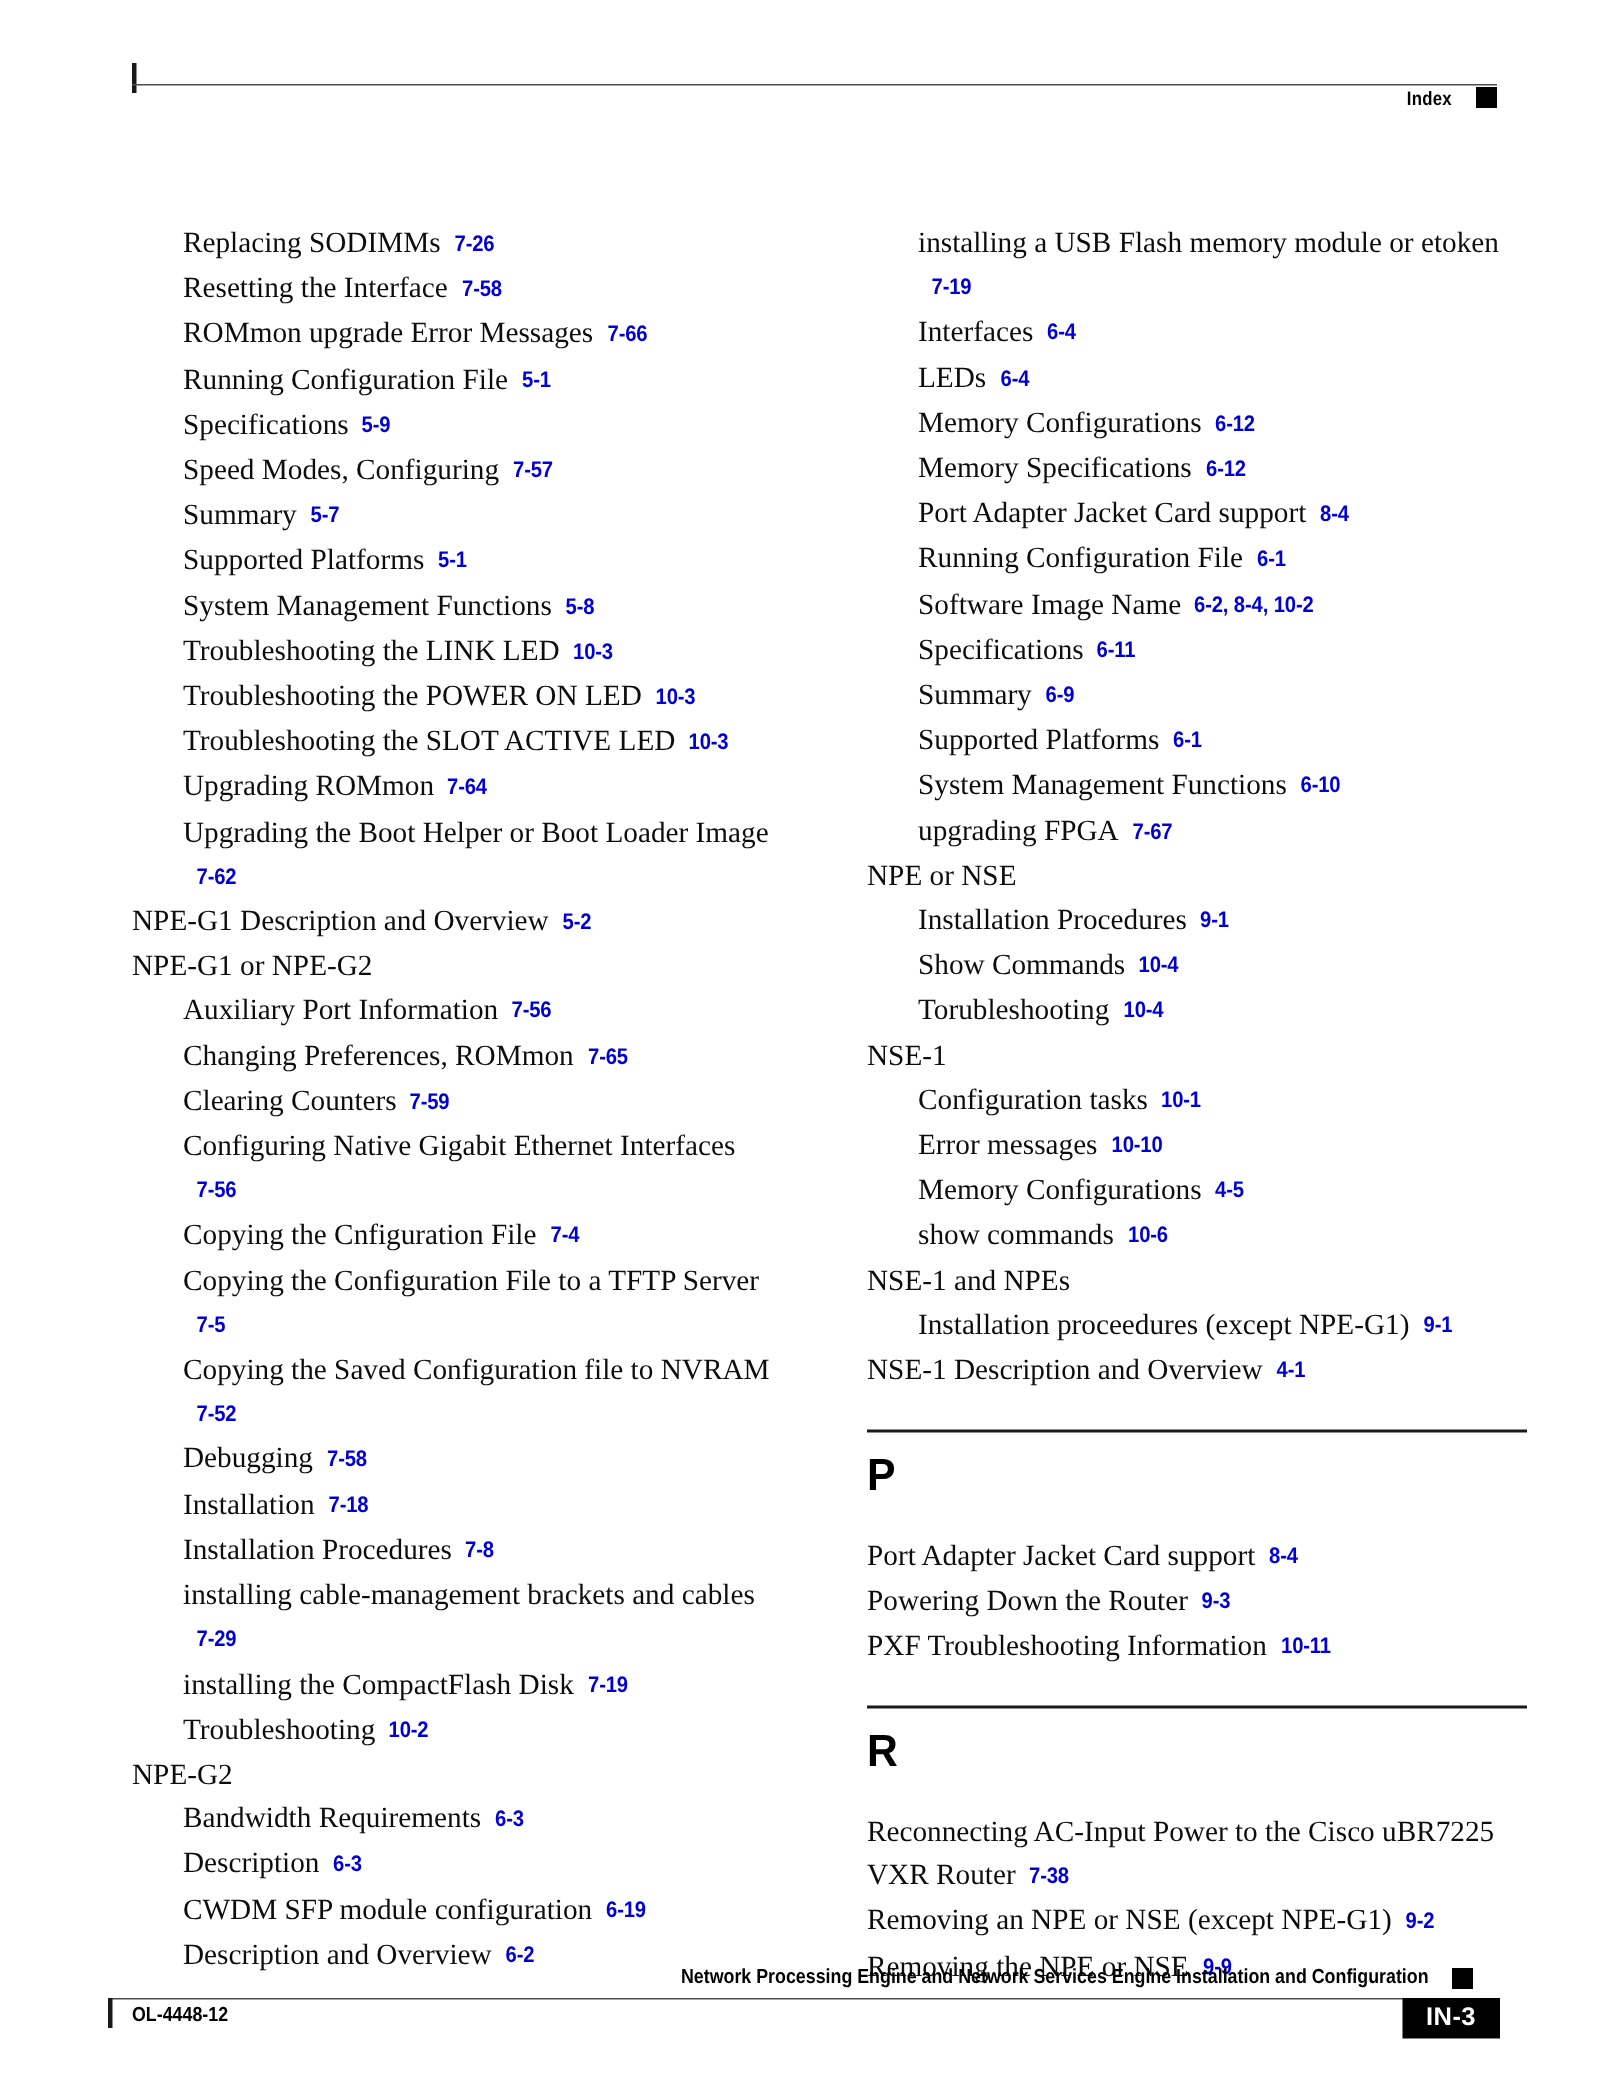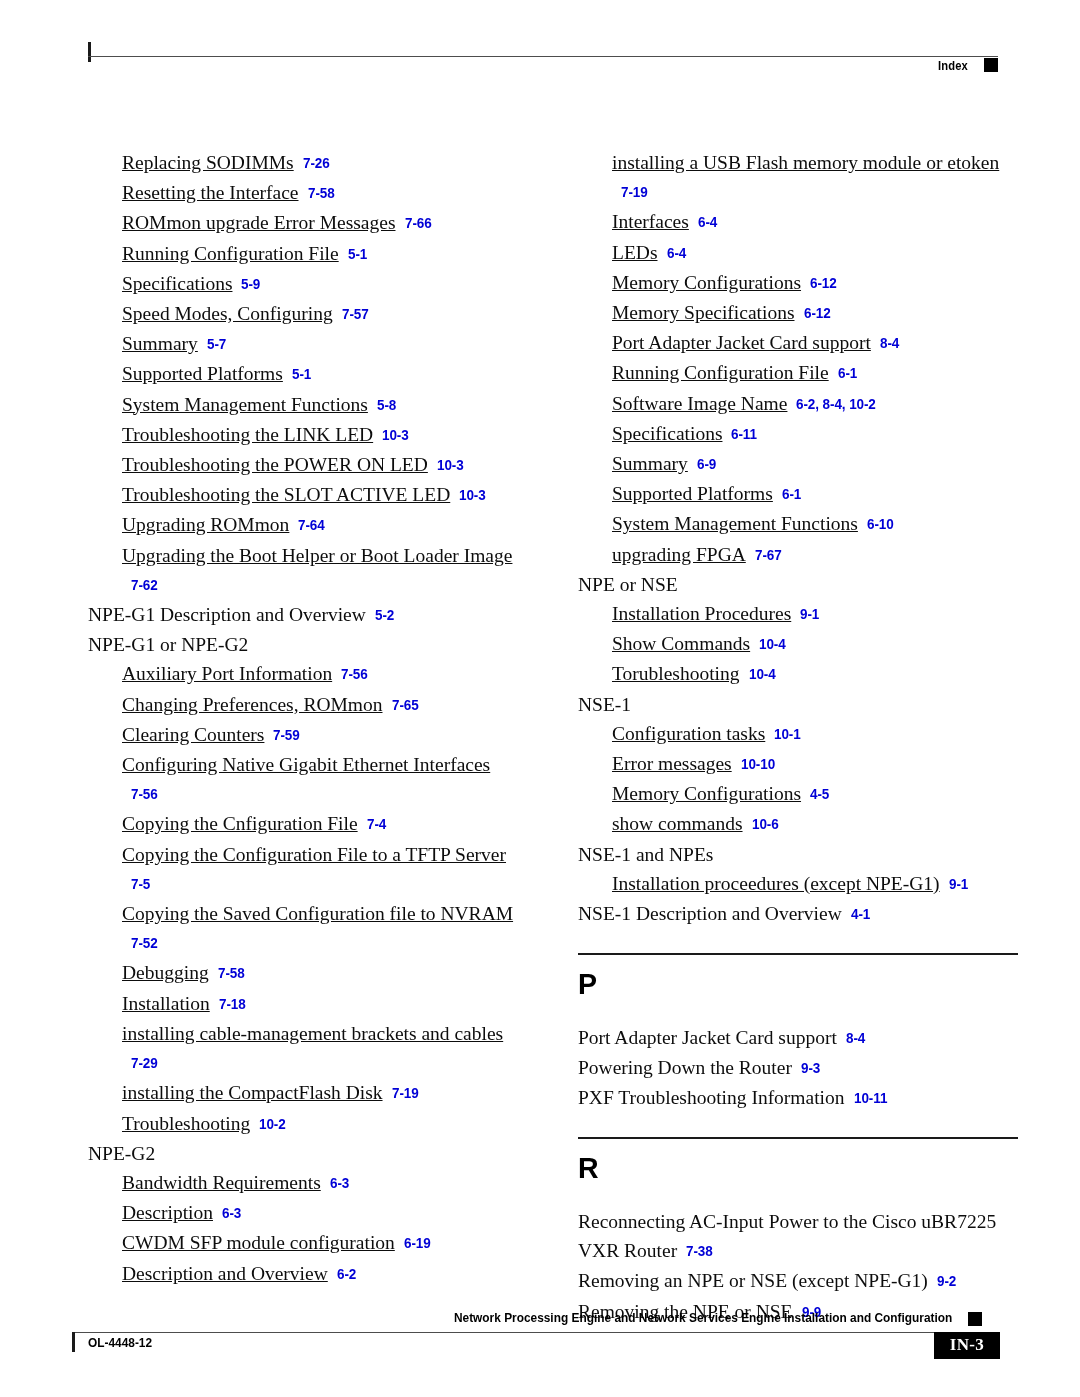--- a/index.html
+++ b/index.html
@@ -74,21 +74,21 @@
   
   .entry {
     font-size: 19.5px;
     line-height: 29.2px;
     color: #0d0d0d;
     margin: 0 0 0 0;
     text-indent: 0;
     white-space: normal;
   }
   .entry.lvl0 { padding-left: 0px; }
-  .entry.lvl1 { padding-left: 34px; text-decoration: underline; }
+  .entry.lvl1 { padding-left: 34px; }
 
   .entry .ref {
     font-family: "Liberation Sans Narrow", "Liberation Sans", sans-serif;
     font-weight: bold;
     font-size: 15px;
     color: #0000d6;
     white-space: nowrap;
     letter-spacing: -0.1px;
     margin-left: 9px;
     position: relative;
@@ -174,21 +174,21 @@
     white-space: nowrap;
     transform: scaleX(0.88);
     transform-origin: left top;
   }
   .footer-pagebox {
     position: absolute;
     right: -18px;
     top: 22px;
     background: #000000;
     color: #ffffff;
-    font-family: Liberation Serif, serif;
+    font-family: Liberation Sans, sans-serif;
     font-weight: bold;
     font-size: 17px;
     padding: 4px 16px 5px 16px;
     line-height: 18px;
     letter-spacing: 0.3px;
   }
 </style>
 </head>
 <body>
 
@@ -220,20 +220,21 @@
       <div class="entry lvl0"><span>NPE-G1 or NPE-G2</span></div>
       <div class="entry lvl1"><span>Auxiliary Port Information</span><span class="ref">7-56</span></div>
       <div class="entry lvl1"><span>Changing Preferences, ROMmon</span><span class="ref">7-65</span></div>
       <div class="entry lvl1"><span>Clearing Counters</span><span class="ref">7-59</span></div>
       <div class="entry lvl1"><span>Configuring Native Gigabit Ethernet Interfaces</span><span class="ref">7-56</span></div>
       <div class="entry lvl1"><span>Copying the Cnfiguration File</span><span class="ref">7-4</span></div>
       <div class="entry lvl1"><span>Copying the Configuration File to a TFTP Server</span><span class="ref">7-5</span></div>
       <div class="entry lvl1"><span>Copying the Saved Configuration file to NVRAM</span><span class="ref">7-52</span></div>
       <div class="entry lvl1"><span>Debugging</span><span class="ref">7-58</span></div>
       <div class="entry lvl1"><span>Installation</span><span class="ref">7-18</span></div>
+      <div class="entry lvl1"><span>Installation Procedures</span><span class="ref">7-8</span></div>
       <div class="entry lvl1"><span>installing cable-management brackets and cables</span><span class="ref">7-29</span></div>
       <div class="entry lvl1"><span>installing the CompactFlash Disk</span><span class="ref">7-19</span></div>
       <div class="entry lvl1"><span>Troubleshooting</span><span class="ref">10-2</span></div>
       <div class="entry lvl0"><span>NPE-G2</span></div>
       <div class="entry lvl1"><span>Bandwidth Requirements</span><span class="ref">6-3</span></div>
       <div class="entry lvl1"><span>Description</span><span class="ref">6-3</span></div>
       <div class="entry lvl1"><span>CWDM SFP module configuration</span><span class="ref">6-19</span></div>
       <div class="entry lvl1"><span>Description and Overview</span><span class="ref">6-2</span></div>
     </div>
 

